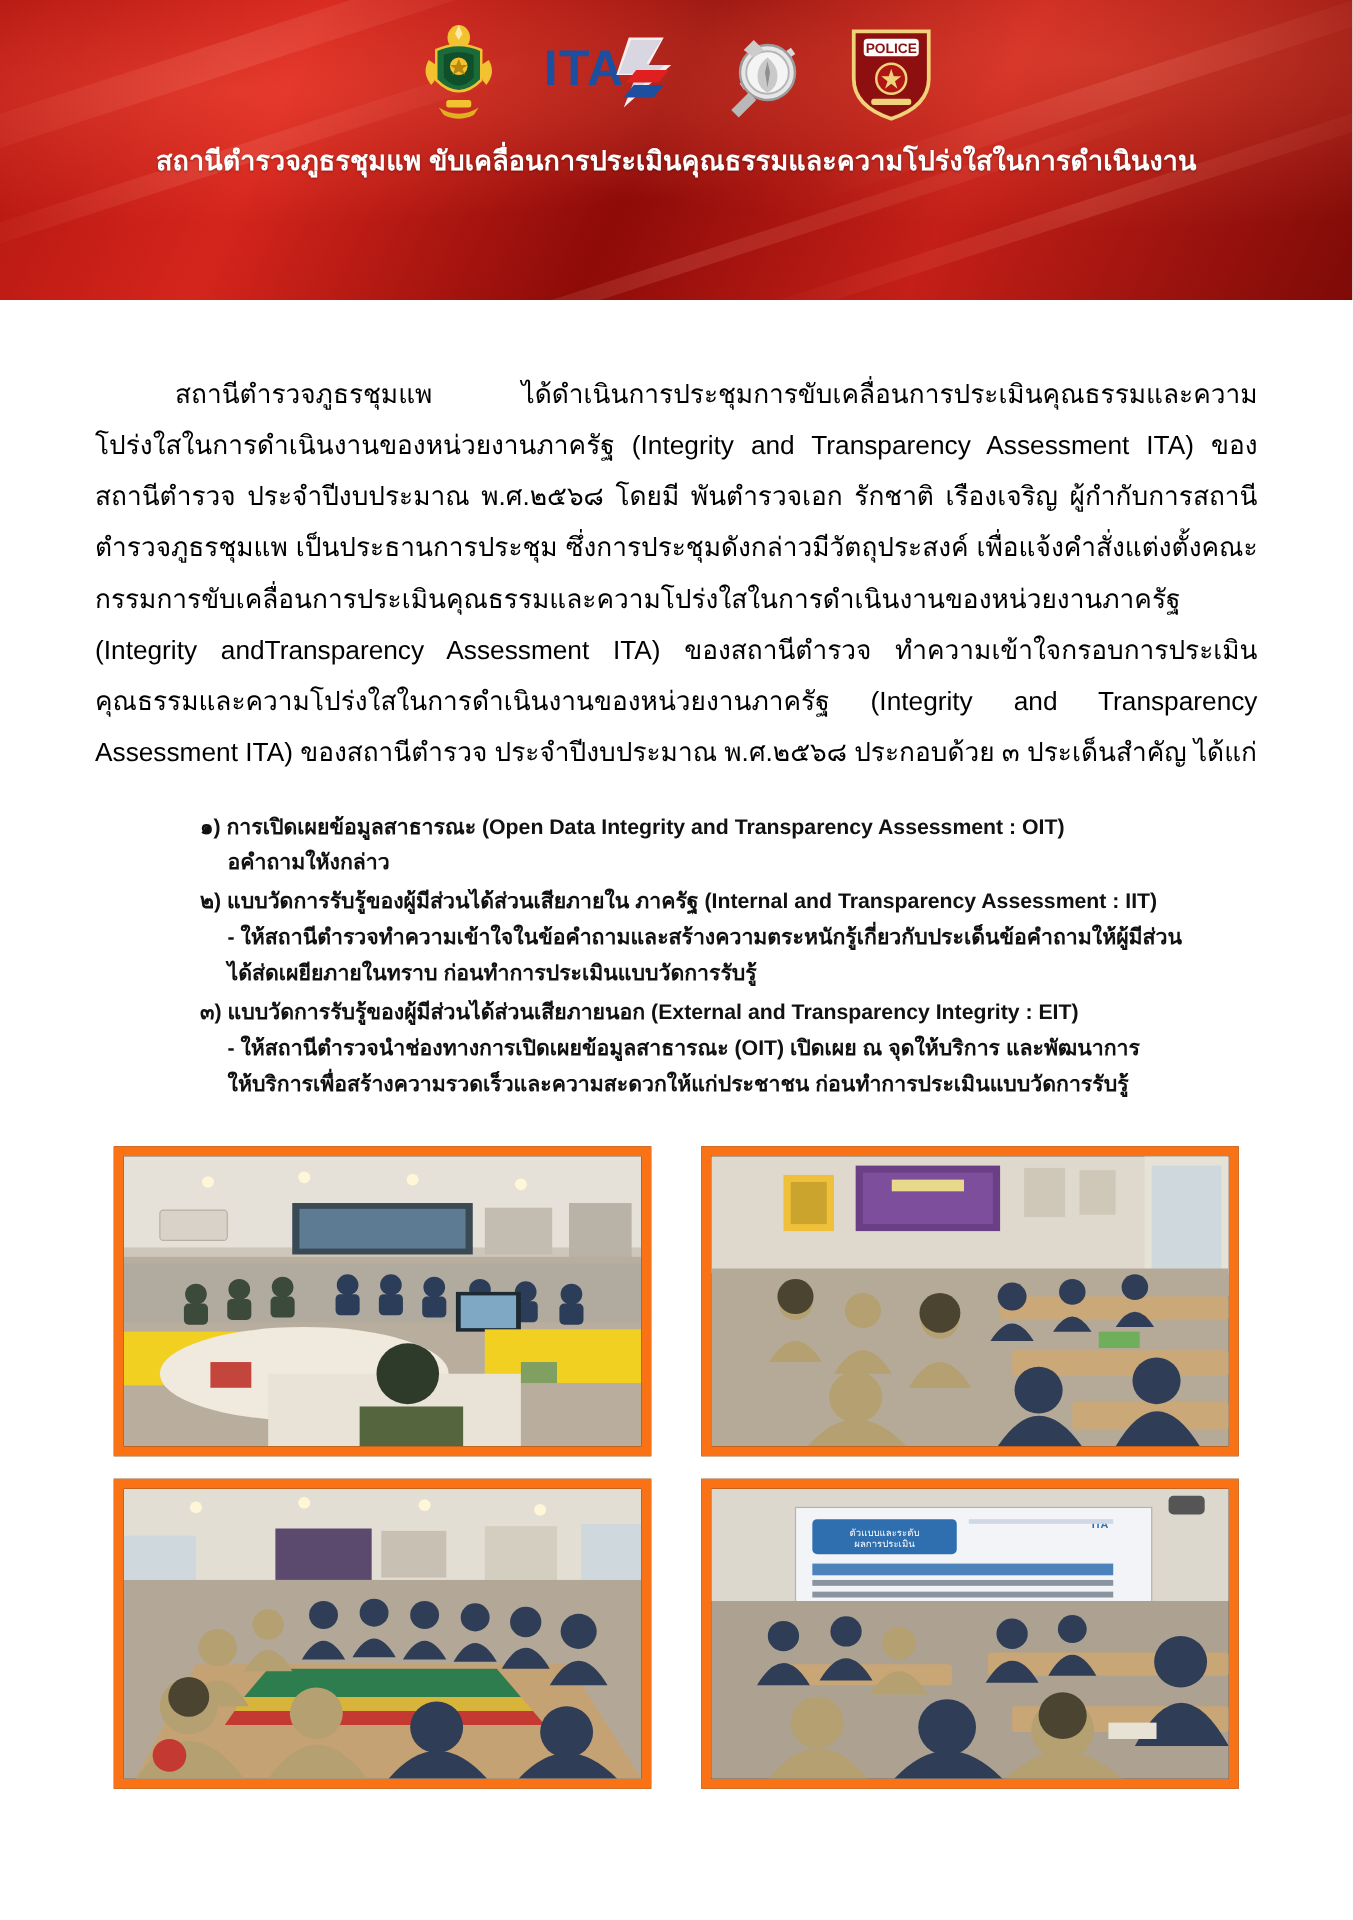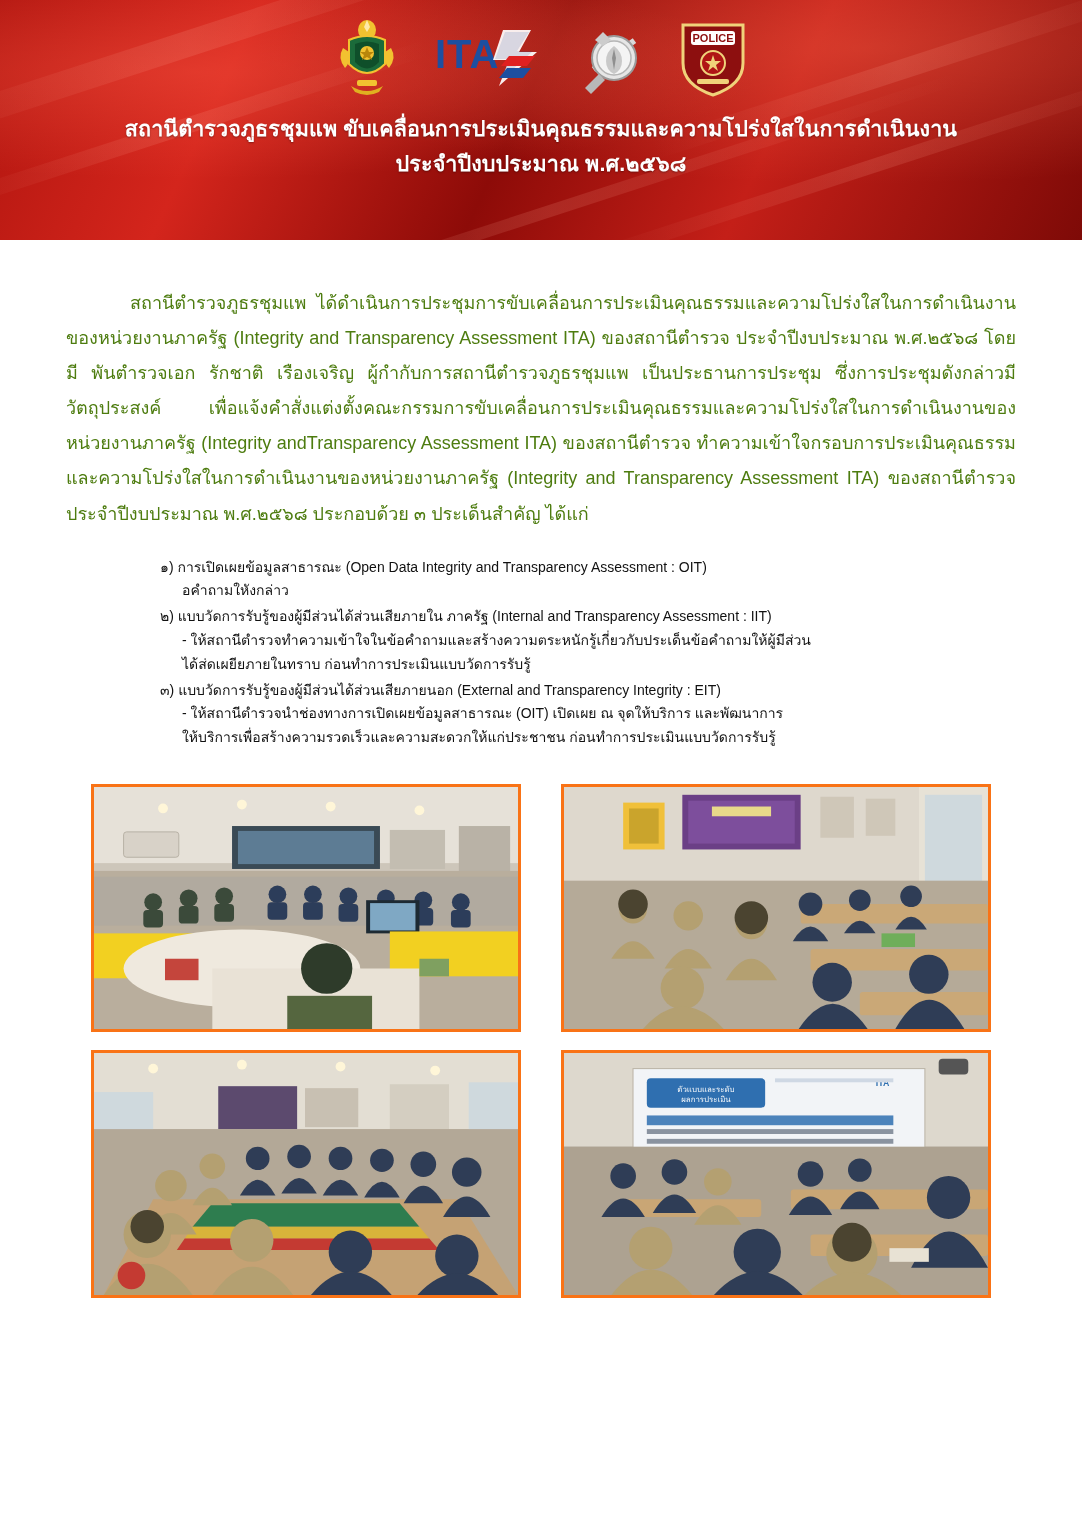--- a/index.html
+++ b/index.html
@@ -61,58 +61,59 @@
     padding: 4px 60px 0 60px;
     text-shadow: 0 1px 2px rgba(0,0,0,0.35);
   }
   .banner-title .ln { display: block; }
 
   
   .content {
     padding: 40px 60px 0 60px;
   }
   .para {
-    font-size: 18px;
+    font-size: 21px;
     line-height: 1.95;
-    color: #4d7c0f;
+    color: #000000;
     text-align: justify;
     text-justify: inter-word;
     text-indent: 64px;
-    margin: 6px;
+    margin: 16px;
   }
 
   .list {
     margin: 24px 0 0 0;
     padding: 0 10px 0 100px;
     list-style: none;
   }
   .list li {
-    font-size: 14px;
+    font-size: 17px;
     line-height: 1.70;
     color: #111;
     margin-bottom: 2px;
+    font-weight: bold;
   }
   .list .sub {
     display: block;
     padding-left: 22px;
     text-indent: 0;
   }
 
   
   .photos {
     margin: 34px auto 0 auto;
     width: 900px;
     display: grid;
     grid-template-columns: 430px 430px;
     grid-template-rows: 248px 248px;
     gap: 18px 40px;
     justify-content: center;
   }
   .photo {
-    border: 3px solid #f97316;
+    border: 8px solid #f97316;
     box-sizing: border-box;
     overflow: hidden;
     position: relative;
     background: #2b2b2b;
     text-align: center;
   }
   .photo svg { display: block; width: 100%; height: 100%; }
 </style>
 </head>
 <body>
@@ -170,21 +171,20 @@
         <text x="36" y="25" text-anchor="middle" font-family="Liberation Sans, sans-serif" font-size="11" font-weight="bold" fill="#8d0f0f">POLICE</text>
         <circle cx="36" cy="46" r="12" fill="#b01515" stroke="#f0d27a" stroke-width="2"></circle>
         <path d="M36 38 L38 44 L44 44 L39 48 L41 54 L36 50 L31 54 L33 48 L28 44 L34 44 Z" fill="#f0d27a"></path>
         <rect x="20" y="62" width="32" height="5" rx="2" fill="#f0d27a"></rect>
       </svg>
     </span>
   </div>
 
   <div class="banner-title">
     <span class="ln">สถานีตำรวจภูธรชุมแพ ขับเคลื่อนการประเมินคุณธรรมและความโปร่งใสในการดำเนินงาน</span>
-    <span class="ln">ประจำปีงบประมาณ พ.ศ.๒๕๖๘</span>
   </div>
 </div>
 
 <div class="content">
 
   <p class="para">สถานีตำรวจภูธรชุมแพ ได้ดำเนินการประชุมการขับเคลื่อนการประเมินคุณธรรมและความโปร่งใสในการดำเนินงานของหน่วยงานภาครัฐ (Integrity and Transparency Assessment ITA) ของสถานีตำรวจ ประจำปีงบประมาณ พ.ศ.๒๕๖๘ โดยมี พันตำรวจเอก รักชาติ เรืองเจริญ ผู้กำกับการสถานีตำรวจภูธรชุมแพ เป็นประธานการประชุม ซึ่งการประชุมดังกล่าวมีวัตถุประสงค์ เพื่อแจ้งคำสั่งแต่งตั้งคณะกรรมการขับเคลื่อนการประเมินคุณธรรมและความโปร่งใสในการดำเนินงานของหน่วยงานภาครัฐ (Integrity andTransparency Assessment ITA) ของสถานีตำรวจ ทำความเข้าใจกรอบการประเมินคุณธรรมและความโปร่งใสในการดำเนินงานของหน่วยงานภาครัฐ (Integrity and Transparency Assessment ITA) ของสถานีตำรวจ ประจำปีงบประมาณ พ.ศ.๒๕๖๘ ประกอบด้วย ๓ ประเด็นสำคัญ ได้แก่</p>
 
   <ul class="list">
     <li>
       <span>๑)</span>

